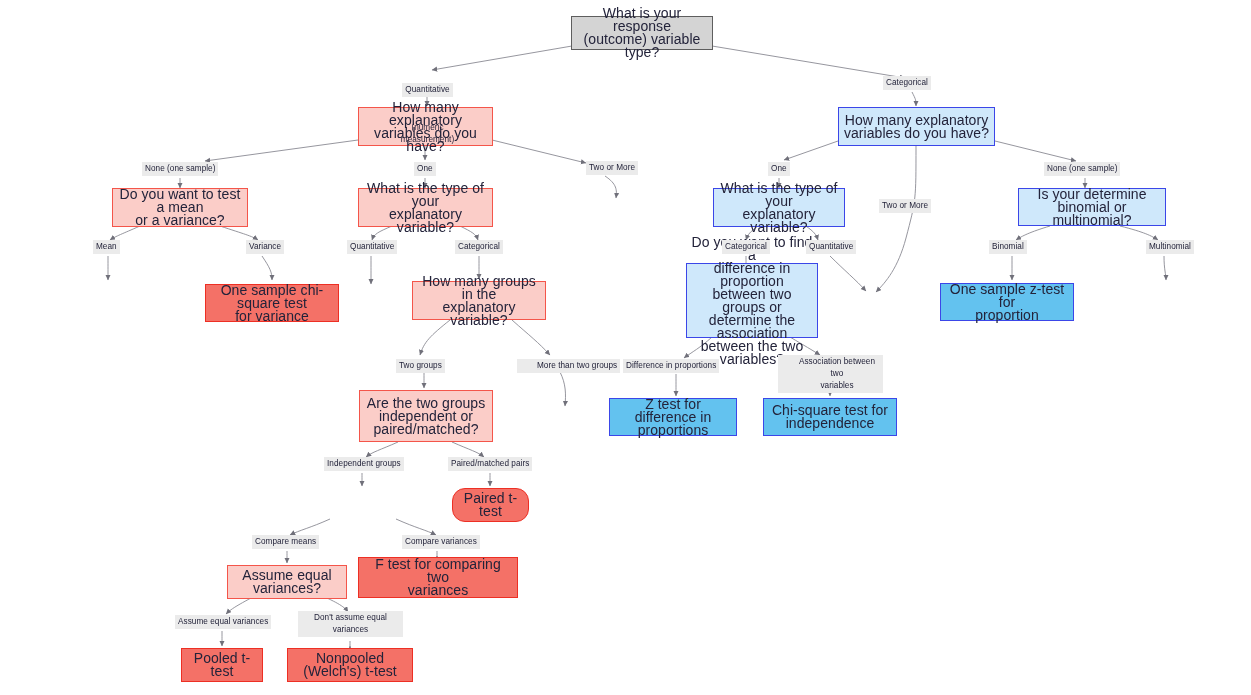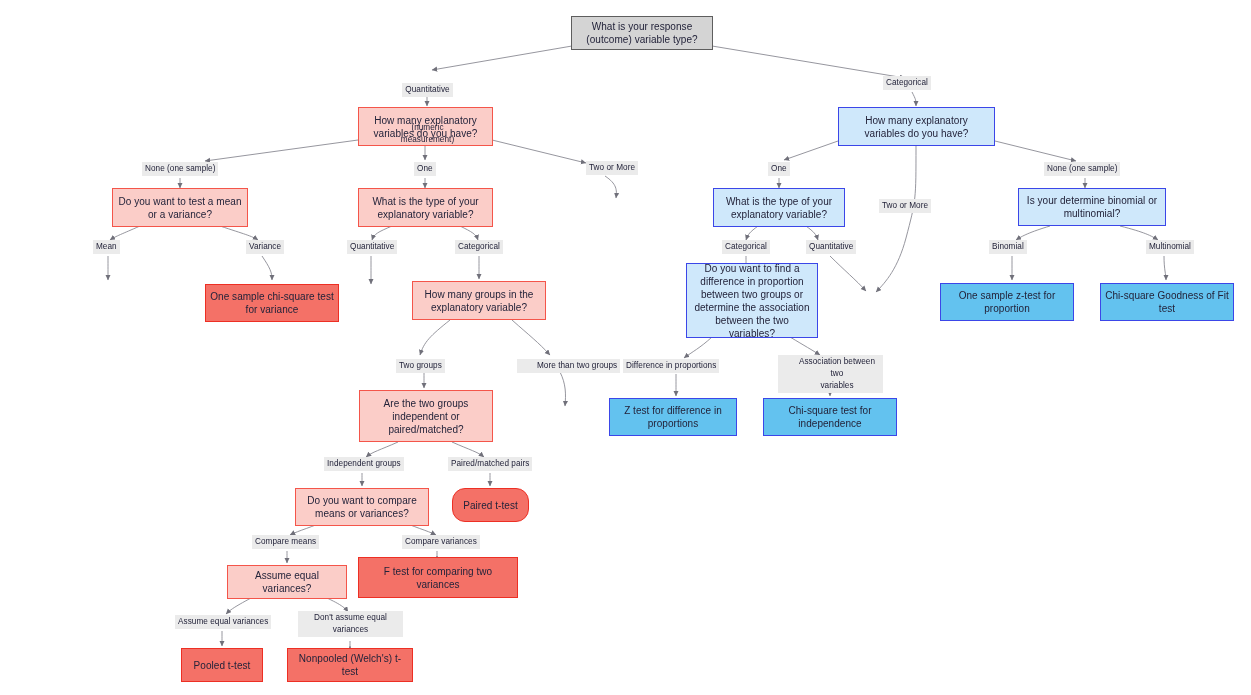--- a/index.html
+++ b/index.html
@@ -27,21 +27,21 @@
     height: 695px;
     pointer-events: none;
   }
   .node {
     position: absolute;
     box-sizing: border-box;
     display: flex;
     align-items: center;
     justify-content: center;
     text-align: center;
-    font-size: 10px;
+    font-size: 14px;
     line-height: 13px;
     padding: 16px 4px;
     letter-spacing: 0.05px;
     color: #23233a;
     white-space: pre-line;
   }
   
   .n-root {
     background: #d4d4d4;
     border: 1.6px solid #5e5e5e;
@@ -214,22 +214,20 @@
 
   <div class="node n-qdec" style="left:412px; top:281px; width:134px; height:39px;">How many groups in the
 explanatory variable?</div>
 
   <div class="node n-qdec" style="left:359px; top:390px; width:134px; height:52px;">Are the two groups
 independent or
 paired/matched?</div>
 
   <div class="node n-qterm" style="left:452px; top:488px; width:77px; height:31px;border-radius:13px;">Paired t-test</div>
 
-  <div class="node n-qdec" style="left:295px; top:488px; width:134px; height:38px;">Do you want to compare
-means or variances?</div>
 
   <div class="node n-qdec" style="left:227px; top:565px; width:120px; height:27px;">Assume equal variances?</div>
 
   <div class="node n-qterm" style="left:358px; top:557px; width:160px; height:41px;">F test for comparing two
 variances</div>
 
   <div class="node n-qterm" style="left:181px; top:648px; width:82px; height:29px;">Pooled t-test</div>
 
   <div class="node n-qterm" style="left:287px; top:648px; width:126px; height:29px;">Nonpooled (Welch's) t-test</div>
 
@@ -250,22 +248,20 @@
 
   <div class="node n-cterm" style="left:763px; top:398px; width:134px; height:38px;">Chi-square test for
 independence</div>
 
   <div class="node n-cdec" style="left:1018px; top:188px; width:148px; height:38px;">Is your determine binomial or
 multinomial?</div>
 
   <div class="node n-cterm" style="left:940px; top:283px; width:134px; height:38px;">One sample z-test for
 proportion</div>
 
-  <div class="node n-cterm" style="left:1100px; top:283px; width:134px; height:38px;">Chi-square Goodness of Fit
-test</div>
 
   <div class="elabel" style="left:385px; top:70px; width:85px; background:transparent;">
     <span style="background:#ebebeb; padding:1px 3px; display:inline-block;">Quantitative</span><br>
     <span style="display:inline-block; padding:13px 3px;">(numeric measurement)</span>
   </div>
 
   <div class="elabel" style="left:883px; top:76px;">Categorical</div>
 
   <div class="elabel" style="left:142px; top:162px;">None (one sample)</div>
 

